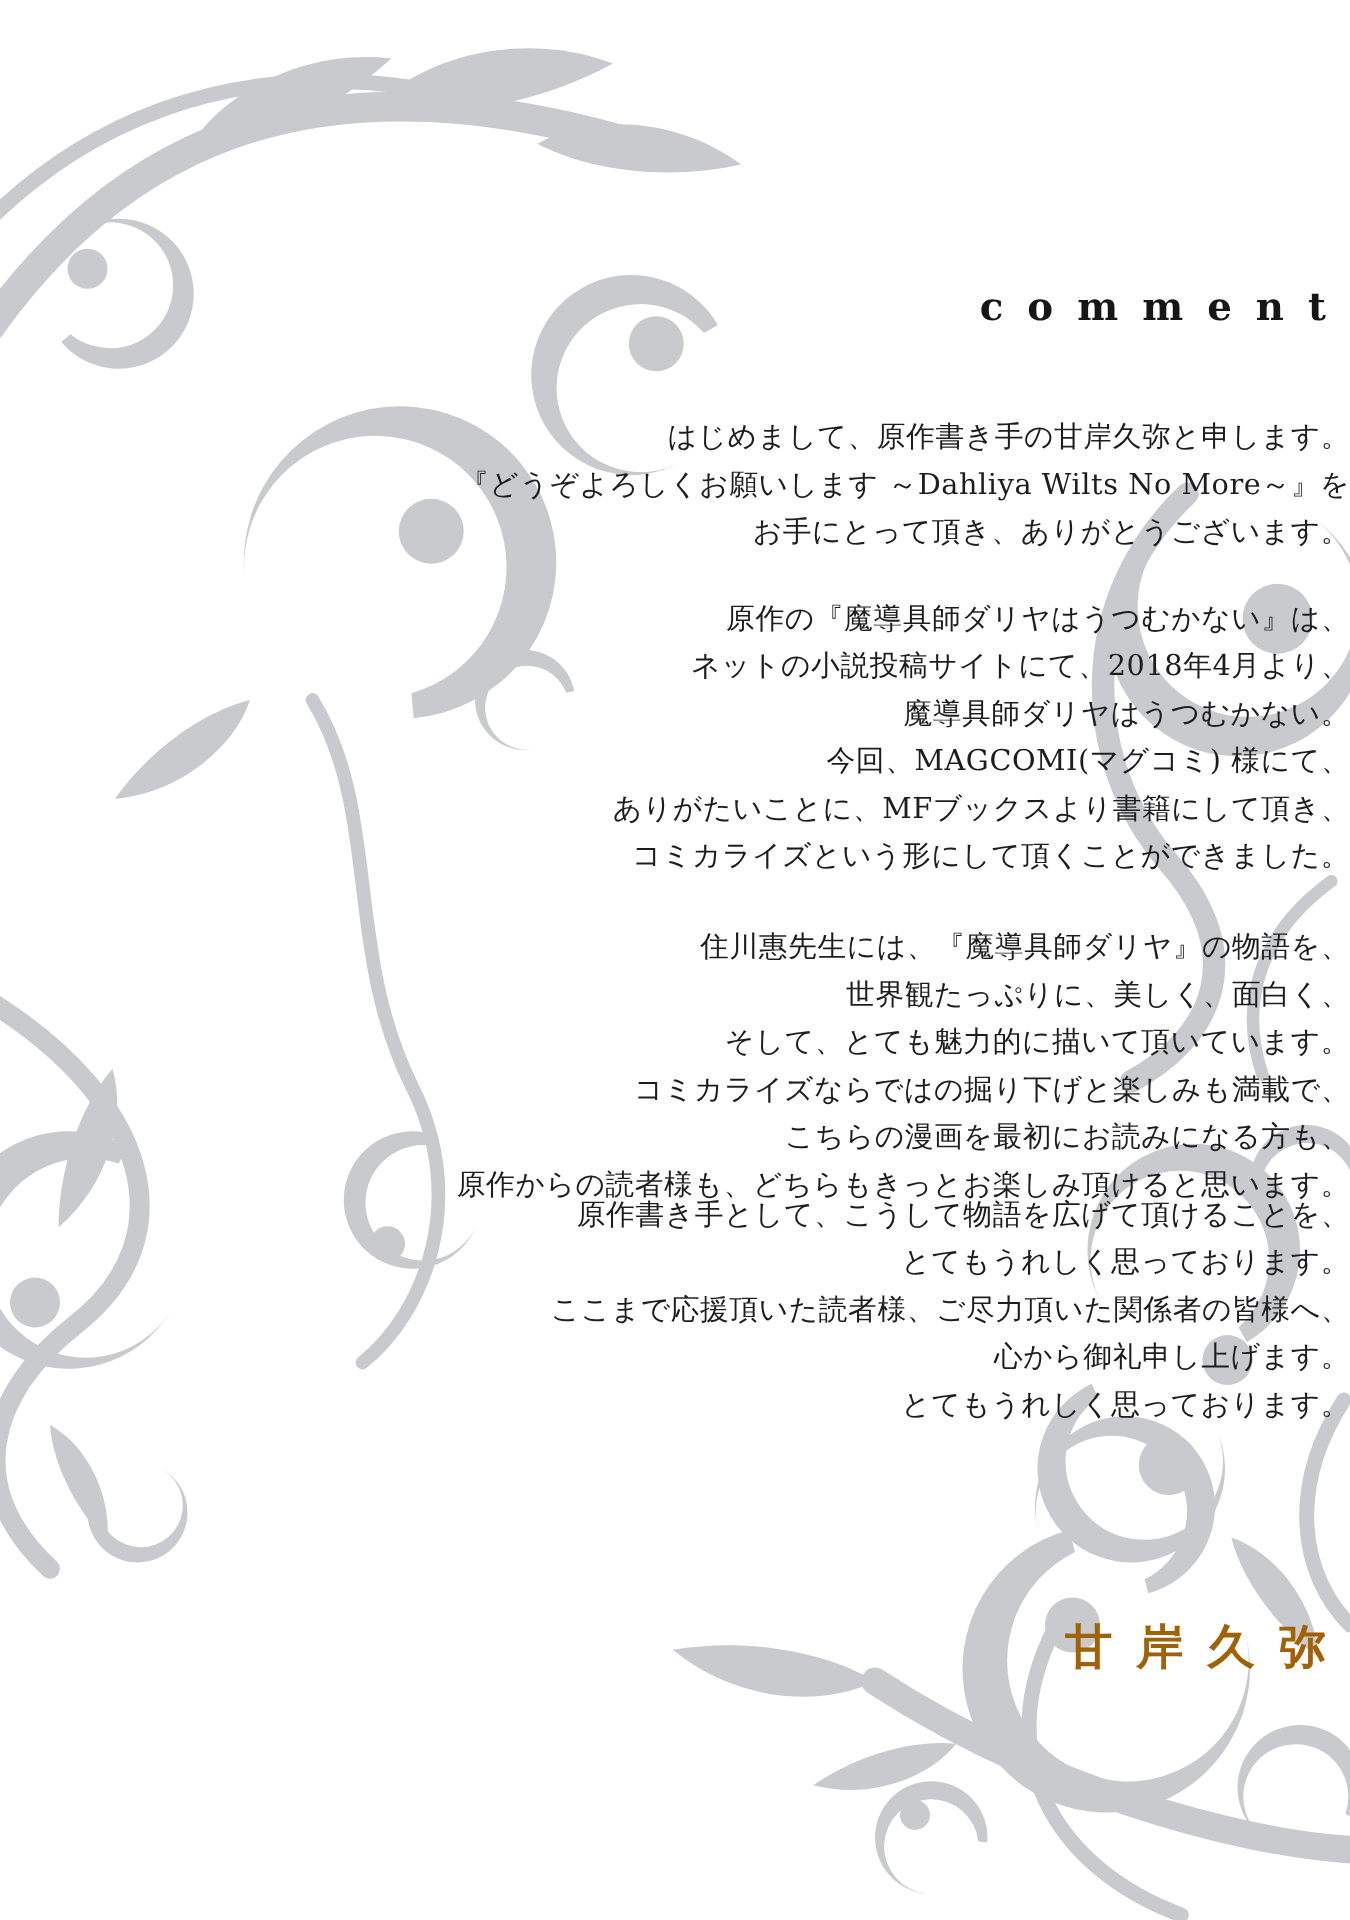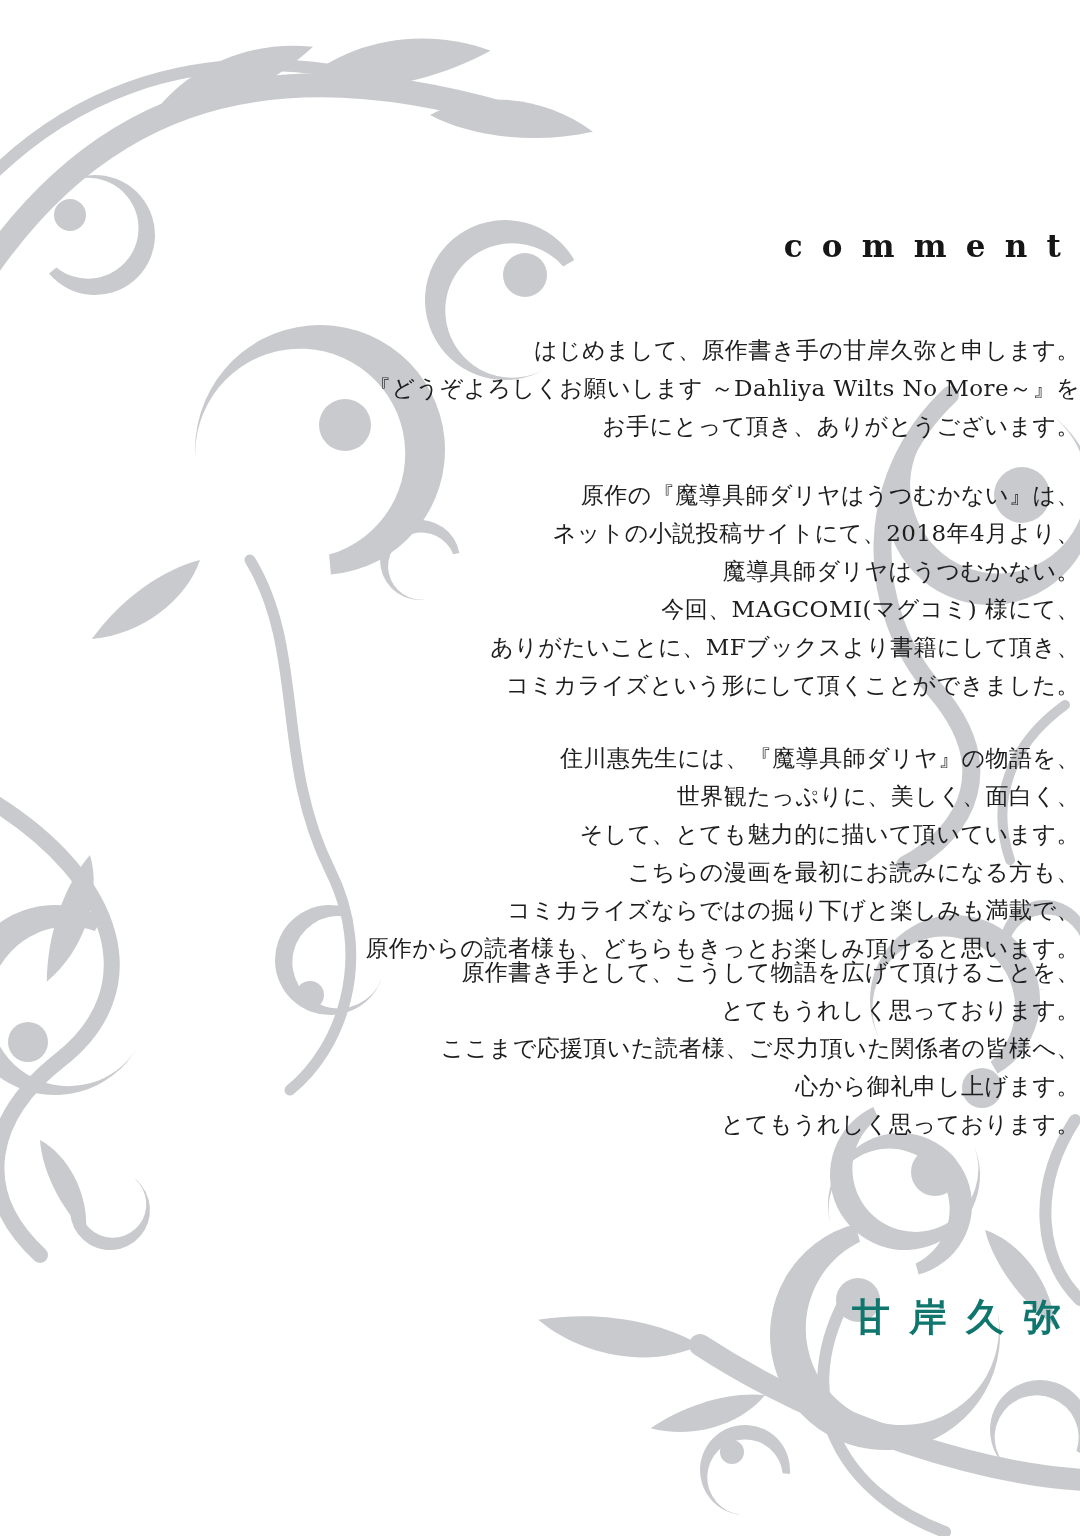--- a/index.html
+++ b/index.html
@@ -35,21 +35,21 @@
     color:#1d1d1d;
   }
   .p1 { top:331px; }
   .p2 { top:476px; }
   .p3 { top:739px; }
   .p4 { top:953px; }
   .signature {
     position:absolute; top:1292px; left:0; right:0;
     font-size:38px; font-weight:600;
     letter-spacing:0.5em; text-indent:0.5em;
-    color:#0f766e;
+    color:#a16207;
   }
 </style>
 </head>
 <body>
 
 <div class="page">
 
   <svg class="ornaments" viewBox="0 0 1080 1536" aria-hidden="true">
     <defs>
       <path id="cres" d="M0,-100 A100,100 0 1 0 100,0 A84,84 0 1 1 0,-84 Z"></path>
@@ -127,22 +127,22 @@
       <div class="line">魔導具師ダリヤはうつむかない。</div>
       <div class="line">今回、MAGCOMI(マグコミ) 様にて、</div>
       <div class="line">ありがたいことに、MFブックスより書籍にして頂き、</div>
       <div class="line">コミカライズという形にして頂くことができました。</div>
     </div>
 
     <div class="para p3">
       <div class="line">住川惠先生には、『魔導具師ダリヤ』の物語を、</div>
       <div class="line">世界観たっぷりに、美しく、面白く、</div>
       <div class="line">そして、とても魅力的に描いて頂いています。</div>
+      <div class="line">コミカライズならではの掘り下げと楽しみも満載で、</div>
       <div class="line">こちらの漫画を最初にお読みになる方も、</div>
-      <div class="line">コミカライズならではの掘り下げと楽しみも満載で、</div>
       <div class="line">原作からの読者様も、どちらもきっとお楽しみ頂けると思います。</div>
     </div>
 
     <div class="para p4">
       <div class="line">原作書き手として、こうして物語を広げて頂けることを、</div>
       <div class="line">とてもうれしく思っております。</div>
       <div class="line">ここまで応援頂いた読者様、ご尽力頂いた関係者の皆様へ、</div>
       <div class="line">心から御礼申し上げます。</div>
       <div class="line">とてもうれしく思っております。</div>
     </div>

